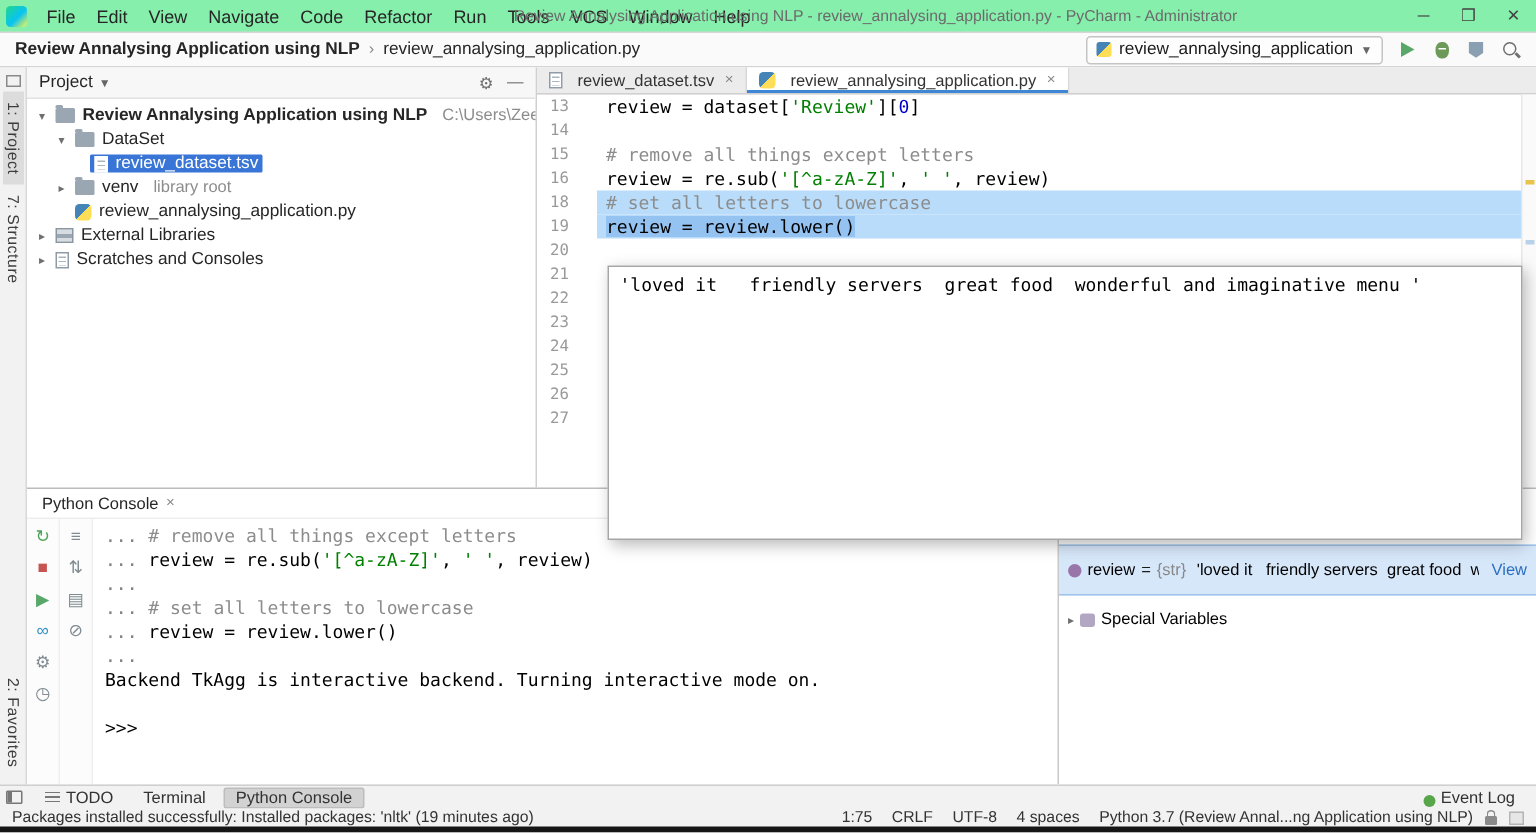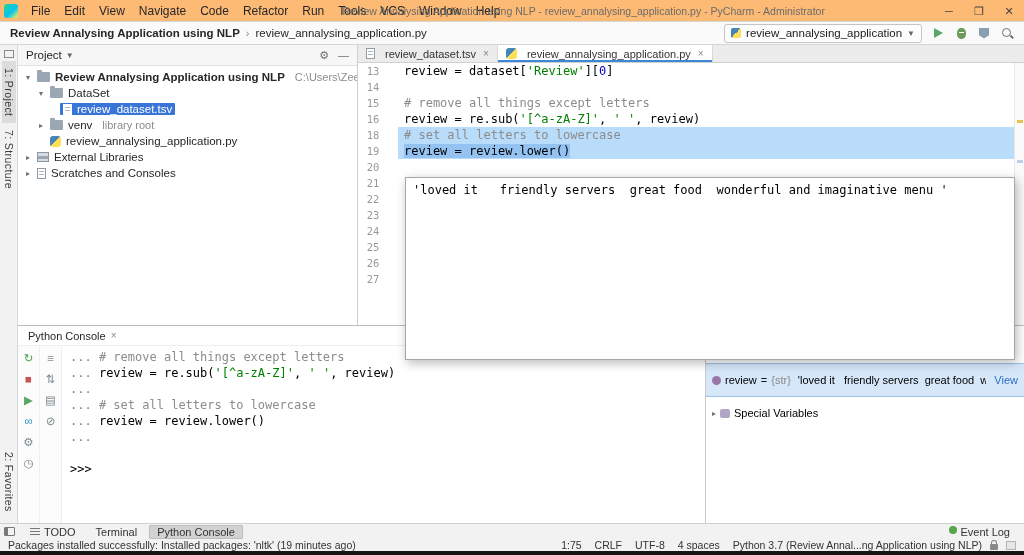--- a/index.html
+++ b/index.html
@@ -1,21 +1,21 @@
 <!DOCTYPE html>
 <html><head>
 <meta charset="utf-8">
 <style>
 *{margin:0;padding:0;box-sizing:border-box}
 html,body{width:1024px;height:555px;overflow:hidden}
 body{font-family:"Liberation Sans",sans-serif;font-size:12px;color:#1a1a1a;background:#f2f2f2;position:relative}
 #app{position:absolute;inset:0}
 
 
-.titlebar{position:absolute;left:0;top:0;width:1024px;height:22px;background:#fdba74;border-bottom:1px solid #d6d6d6;display:flex;align-items:center}
+.titlebar{position:absolute;left:0;top:0;width:1024px;height:22px;background:#86efac;border-bottom:1px solid #d6d6d6;display:flex;align-items:center}
 .logo{width:14px;height:14px;margin:0 6px 0 4px;border-radius:3px;background:linear-gradient(135deg,#21d789 0%,#07c3f2 55%,#fcf84a 100%);flex:none}
 .menus{display:flex;height:100%;align-items:center}
 .menu-item{padding:0 7px;color:#262626;cursor:default}
 .wintitle{position:absolute;left:57%;transform:translateX(-50%);font-size:10.5px;color:#6b6b6b;white-space:nowrap}
 .winctl{margin-left:auto;display:flex;height:100%}
 .winctl span{width:30px;text-align:center;line-height:22px;font-size:11px;color:#444}
 
 
 .toolbar{position:absolute;left:0;top:22px;width:1024px;height:23px;background:#fafafa;border-bottom:1px solid #d5d5d5;display:flex;align-items:center}
 .crumbs{display:flex;align-items:center;padding-left:10px;gap:6px;white-space:nowrap}
@@ -112,21 +112,21 @@
 .var-row .chev{font-size:8px;color:#6f6f6f}
 
 
 .toolrow{position:absolute;left:0;top:523px;width:1024px;height:16px;background:#f2f2f2;border-top:1px solid #cfcfcf;display:flex;align-items:center;font-size:11px;color:#333}
 .corner{width:18px;display:flex;justify-content:center}
 .corner-ico{width:11px;height:9px;border:1px solid #777;border-radius:1px;position:relative}
 .corner-ico::before{content:"";position:absolute;left:0;top:0;bottom:0;width:3px;background:#777}
 .tw-item{padding:0 8px;height:14px;display:flex;gap:4px;align-items:center;margin-left:4px;border-radius:2px}
 .tw-item.active{background:#d2d2d2;box-shadow:inset 0 0 0 1px #bdbdbd}
 .twico{width:10px;height:8px;background:repeating-linear-gradient(#777 0 1px,transparent 1px 3px);flex:none}
-.eventlog{margin-left:auto;margin-right:14px;display:flex;gap:3px;align-items:flex-start}
+.eventlog{margin-left:auto;margin-right:14px;display:flex;gap:3px;align-items:flex-end}
 .dot{width:8px;height:8px;border-radius:50%;background:#57a64a}
 
 
 .status{position:absolute;left:0;top:539px;width:1024px;height:12px;background:#f2f2f2;display:flex;align-items:center;font-size:10.5px;color:#333;line-height:12px}
 .status .msg{margin-left:8px;white-space:nowrap}
 .status .right{margin-left:auto;display:flex;gap:13px;margin-right:8px;align-items:center;white-space:nowrap}
 .lock{width:8px;height:6px;background:#8a8a8a;border-radius:1px;position:relative;margin-top:3px}
 .lock::before{content:"";position:absolute;left:1px;top:-4px;width:4px;height:4px;border:1.5px solid #8a8a8a;border-bottom:none;border-radius:3px 3px 0 0}
 .membox{width:10px;height:9px;border:1px solid #b5b5b5;background:#e6e6e6}
 .bottombar{position:absolute;left:0;top:551px;width:1024px;height:4px;background:#161616}
@@ -363,20 +363,21 @@
           <span class="cico" style="color: rgb(127, 139, 145);">▤</span>
           <span class="cico" style="color: rgb(127, 139, 145);">⊘</span>
         </div>
       <div class="con-text">
           <div class="con-line"><span class="t-prompt">... </span><span class="t-comment"># remove all things except letters</span></div>
           <div class="con-line"><span class="t-prompt">... </span><span class="t-code">review = re.sub(</span><span class="t-str">'[^a-zA-Z]'</span><span class="t-code">, </span><span class="t-str">' '</span><span class="t-code">, review)</span></div>
           <div class="con-line"><span class="t-prompt">...</span></div>
           <div class="con-line"><span class="t-prompt">... </span><span class="t-comment"># set all letters to lowercase</span></div>
           <div class="con-line"><span class="t-prompt">... </span><span class="t-code">review = review.lower()</span></div>
           <div class="con-line"><span class="t-prompt">...</span></div>
+          <div class="con-line"><span class="t-output">Backend TkAgg is interactive backend. Turning interactive mode on.</span></div>
           <div class="con-line"></div>
           <div class="con-line"><span class="t-code">&gt;&gt;&gt;</span></div>
         </div>
     </div>
   </section>
 
   <section class="vars">
     <div>
         <div class="var-row selected">
           <span class="var-ico"></span>

